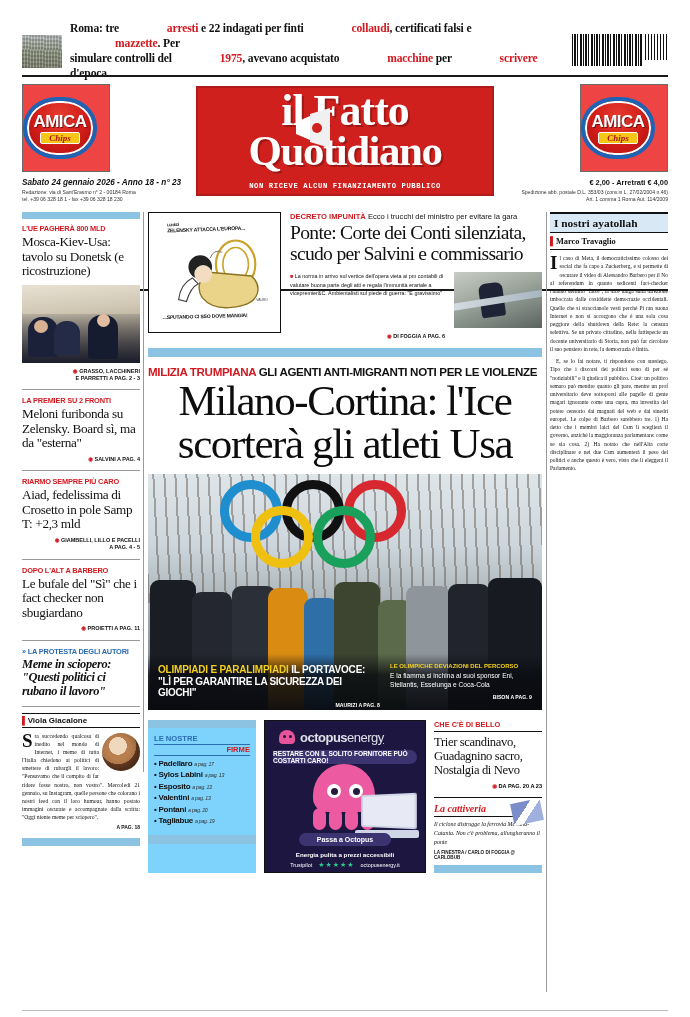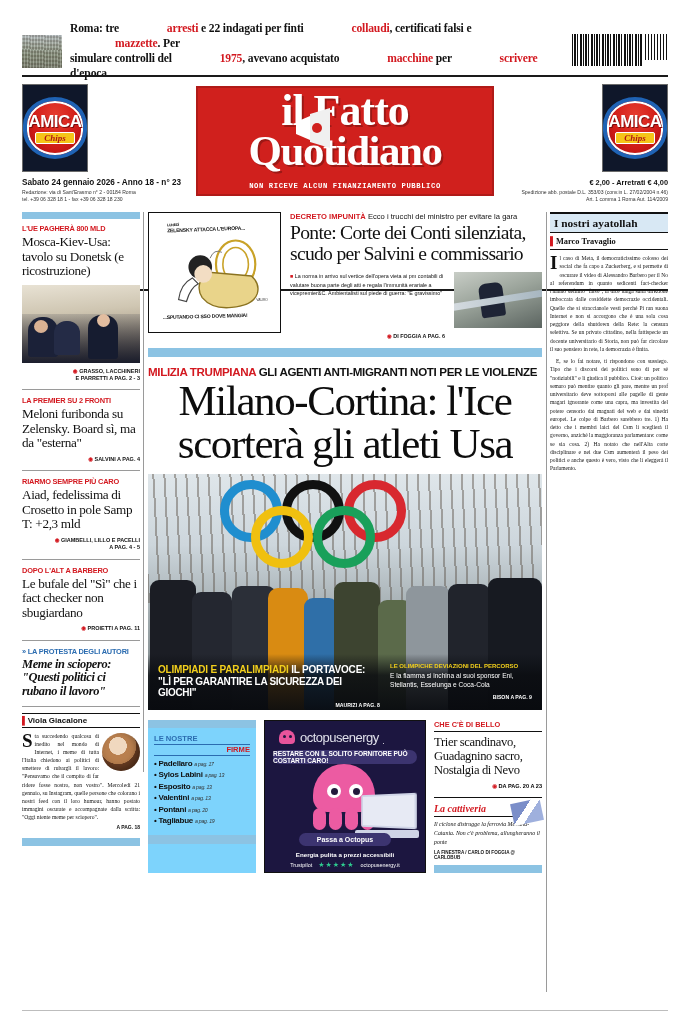--- a/index.html
+++ b/index.html
@@ -26,21 +26,21 @@
   .barcode { flex:0 0 96px; height:34px; display:flex; align-items:flex-start; gap:3px; }
   .bc-main { width:70px; height:32px; background:
       repeating-linear-gradient(90deg,#111 0 1px, #fff 1px 2px, #111 2px 4px, #fff 4px 5px,
       #111 5px 6px, #fff 6px 8px, #111 8px 10px, #fff 10px 11px); }
   .bc-sub { width:22px; height:26px; background:
       repeating-linear-gradient(90deg,#111 0 1px, #fff 1px 3px, #111 3px 4px, #fff 4px 6px); }
   .topstrip .rule { position:absolute; left:22px; right:22px; bottom:7px; height:2px; background:#1a1a1a; }
 
   
   .masthead { position:absolute; left:0; top:84px; width:690px; height:124px; }
-  .amica { position:absolute; top:0; width:66px; height:88px; border:1px solid #6b6b6b; background:#0f172a;
+  .amica { position:absolute; top:0; width:88px; height:88px; border:1px solid #6b6b6b; background:#ef4444;
            display:flex; align-items:center; justify-content:flex-start; }
   .amica.left { left:22px; } .amica.right { right:22px; }
   .amica-badge { width:74px; height:62px; border-radius:34px/30px; background:
       radial-gradient(ellipse at 50% 28%, #e63b2e 0%, #cf1b17 58%, #9d0f10 100%);
       border:4px solid #1f63b5; position:relative; display:flex; flex-direction:column;
       align-items:center; justify-content:center; box-shadow:inset 0 0 0 2px #fff; }
   .amica-badge .nm { color:#fff; font-family:"Liberation Sans", sans-serif; font-weight:bold;
       font-size:17px; letter-spacing:-0.5px; text-shadow:1px 1px 0 #7a0c0c; line-height:1; }
   .amica-badge .chips { margin-top:2px; background:#f5c518; color:#b01414; font-style:italic;
       font-family:"Liberation Serif", serif; font-weight:bold; font-size:9px; padding:0 8px; border-radius:2px;
@@ -50,21 +50,21 @@
           border:2px solid #b01a18; display:flex; flex-direction:column; align-items:center; justify-content:center; }
   .logo .l1 { color:#fff; font-family:"Liberation Serif", serif; font-weight:bold; font-size:44px; line-height:.88;
       letter-spacing:-1px; text-shadow:2px 2px 0 rgba(0,0,0,.25); }
   .logo .l2 { color:#fff; font-family:"Liberation Serif", serif; font-weight:bold; font-size:43px; line-height:.92;
       letter-spacing:-1.5px; text-shadow:2px 2px 0 rgba(0,0,0,.25); }
   .logo .l3 { color:#fff; font-family:Liberation Mono, monospace; font-weight:bold; font-size:7.2px;
       letter-spacing:.6px; margin-top:11px; }
   .logo .mega { position:absolute; left:92px; top:16px; width:54px; height:46px; pointer-events:none; }
 
   .mh-left { position:absolute; left:22px; top:94px; width:180px; font-family:"Liberation Sans", sans-serif; }
-  .mh-left .d1 { font-size:8.2px; font-weight:bold; color:#111; }
+  .mh-left .d1 { font-size:8.2px; font-weight:bold; color:#111;font-style:italic; }
   .mh-left .d2 { font-size:5.1px; color:#333; margin-top:2px; line-height:1.45; }
   .mh-right { position:absolute; right:22px; top:94px; width:240px; text-align:right; font-family:"Liberation Sans", sans-serif; }
   .mh-right .d1 { font-size:7.4px; font-weight:bold; color:#111; }
   .mh-right .d2 { font-size:5.1px; color:#333; margin-top:2px; line-height:1.45; }
   .mh-rule { position:absolute; left:22px; right:22px; top:205px; height:2px; background:#1a1a1a; }
 
   
   .cols { position:absolute; left:0; top:212px; width:690px; height:800px; }
   .vrule { position:absolute; top:0; width:1px; background:#9a9a9a; }
 
@@ -469,21 +469,21 @@
               </ul>
           </div>
           <div class="foot"></div>
         </div>
 
         <div class="octo">
           <div class="stars"></div>
           <div class="brand">
             <div class="blob"></div>
             <div class="bname">
-              <span style="font-weight:normal">octopus</span><span>energy</span>
+              <span style="font-weight:bold">octopus</span><span>energy</span>
             </div>
           </div>
           <div class="pill">
             <b>RESTARE CON IL SOLITO FORNITORE PUÒ COSTARTI CARO!</b>
           </div>
           <div class="octo-art">
             <div class="body"></div>
             <div class="eye l"></div>
               <div class="eye r"></div>
             <div class="leg" style="left:8px;"></div>

